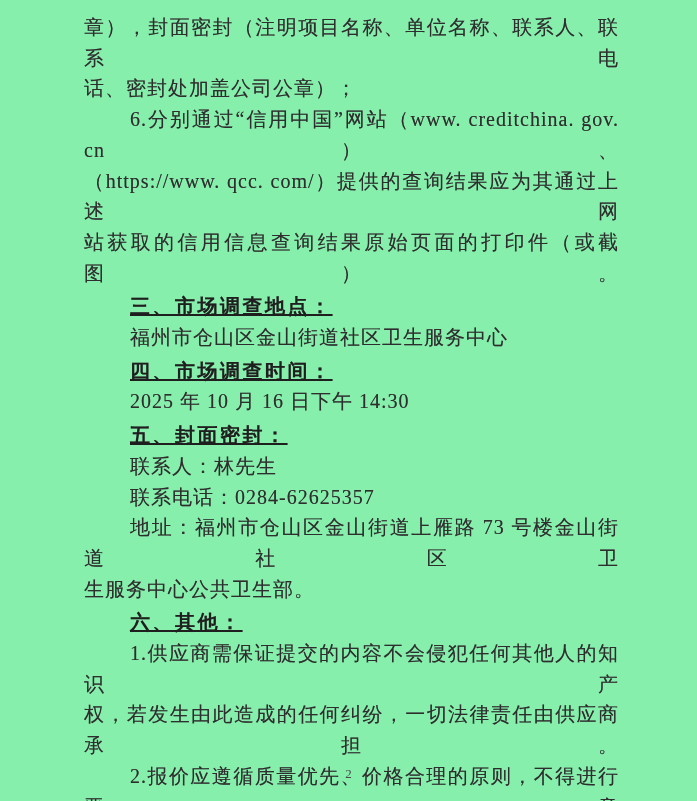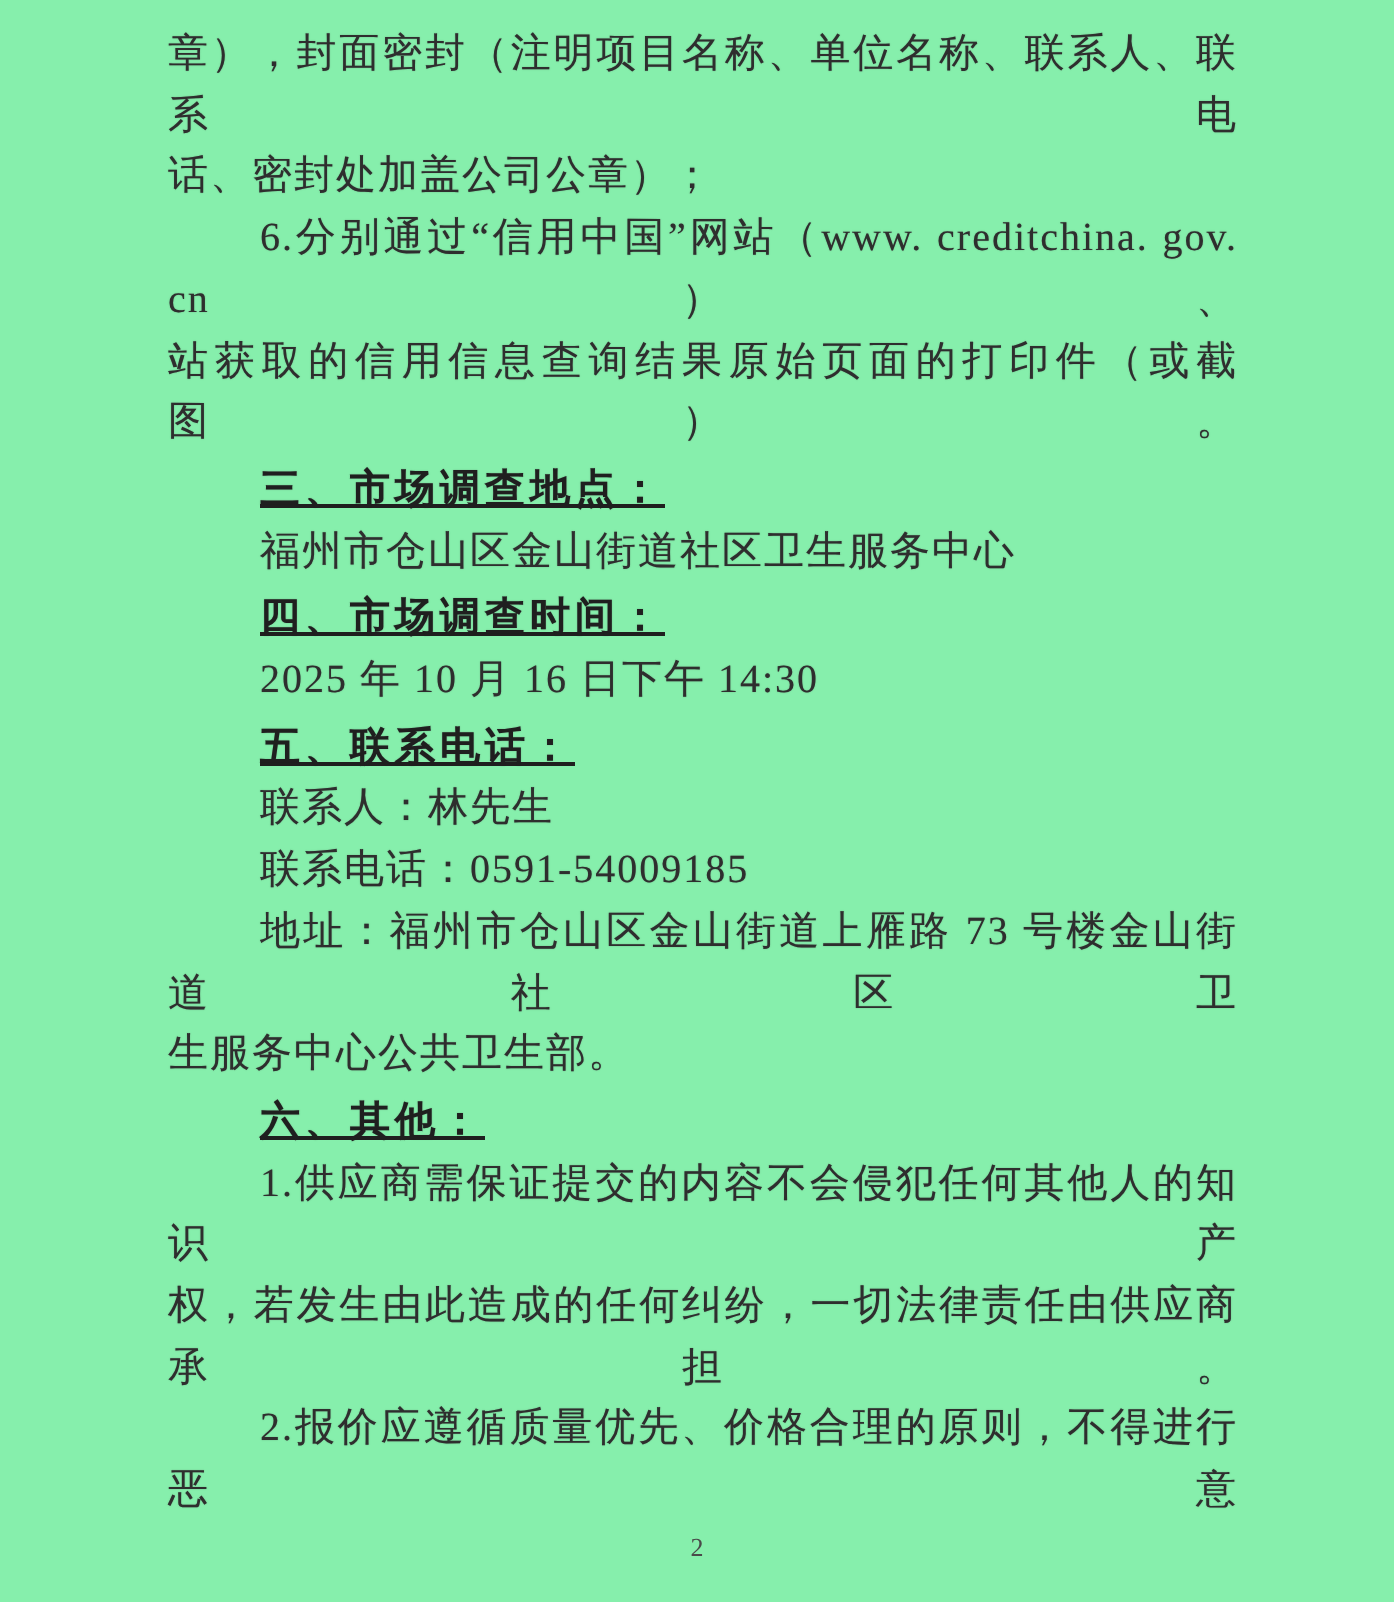--- a/index.html
+++ b/index.html
@@ -56,28 +56,29 @@
   }
 </style>
 </head>
 <body>
 
 <div class="page">
   <div class="content">
     <div class="line fill">章），封面密封（注明项目名称、单位名称、联系人、联系电</div>
     <div class="line">话、密封处加盖公司公章）；</div>
     <div class="line indent fill">6.分别通过“信用中国”网站（www. creditchina. gov. cn）、</div>
+    <div class="line fill">（https://www. qcc. com/）提供的查询结果应为其通过上述网</div>
     <div class="line fill">站获取的信用信息查询结果原始页面的打印件（或截图）。</div>
     <div class="line heading">三、市场调查地点：</div>
     <div class="line indent">福州市仓山区金山街道社区卫生服务中心</div>
     <div class="line heading">四、市场调查时间：</div>
     <div class="line indent">2025 年 10 月 16 日下午 14:30</div>
-    <div class="line heading">五、联系电话：</div>
+    <div class="line heading">五、封面密封：</div>
     <div class="line indent">联系人：林先生</div>
-    <div class="line indent">联系电话：0591-54009185</div>
+    <div class="line indent">联系电话：0284-62625357</div>
     <div class="line indent fill">地址：福州市仓山区金山街道上雁路 73 号楼金山街道社区卫</div>
     <div class="line">生服务中心公共卫生部。</div>
     <div class="line heading">六、其他：</div>
     <div class="line indent fill">1.供应商需保证提交的内容不会侵犯任何其他人的知识产</div>
     <div class="line fill">权，若发生由此造成的任何纠纷，一切法律责任由供应商承担。</div>
     <div class="line indent fill">2.报价应遵循质量优先、价格合理的原则，不得进行恶意</div>
 
   </div>
   <div class="footer">2</div>
 </div>

